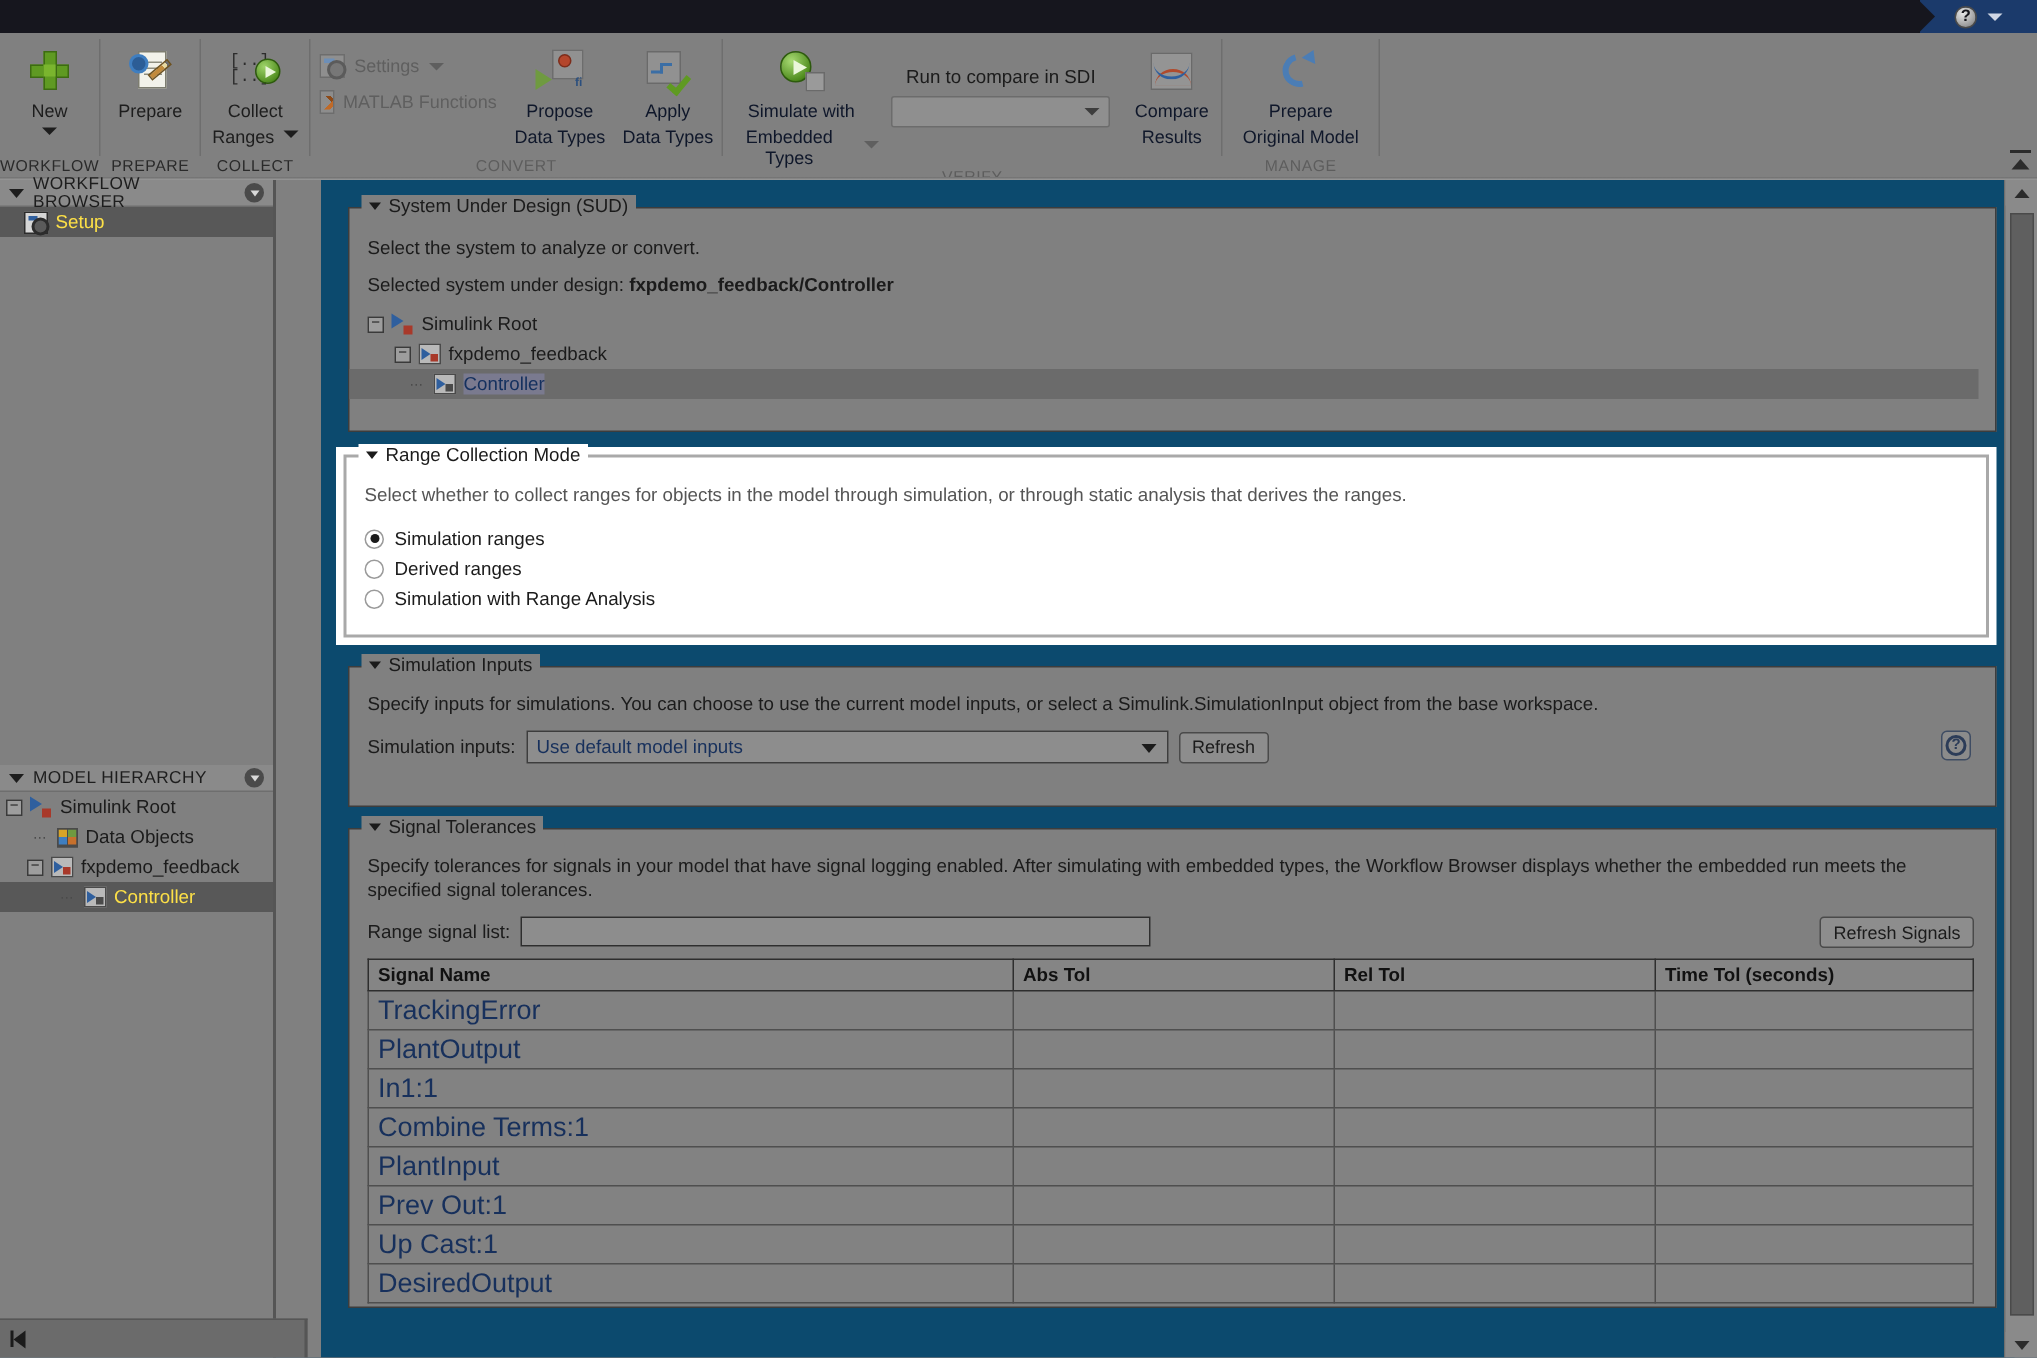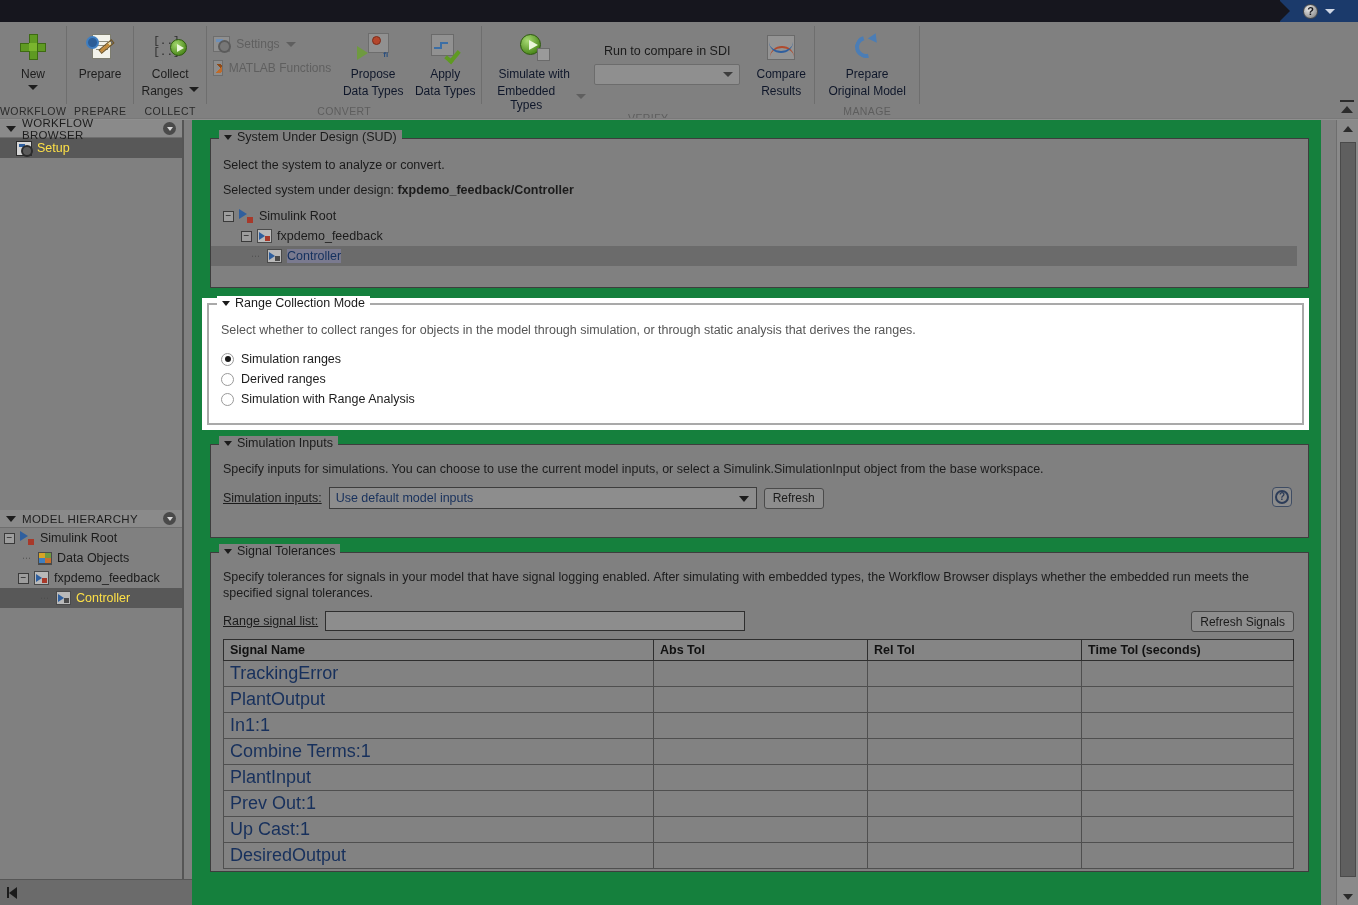--- a/index.html
+++ b/index.html
@@ -329,22 +329,22 @@
   }
   .expander {
     width: 11px; height: 11px; border: 1px solid #3a3a3a; background: #9d9d9d;
     display: flex; align-items: center; justify-content: center;
     font-size: 10px; color: #1b1b1b; line-height: 1; flex: 0 0 auto;
   }
   .dots { width: 11px; flex: 0 0 auto; color: #4a4a4a; font-size: 9px; letter-spacing:1px;}
 
   
   .main {
-    position: absolute; left: 192px; top: 120px; width: 1129px; height: 785px;
-    background: #15803d; overflow: hidden;
+    position: absolute; left: 214px; top: 120px; width: 1129px; height: 785px;
+    background: #0c4a6e; overflow: hidden;
   }
   .fieldset {
     position: relative;
     margin: 0 12px 0 18px;
     border: 1px solid #3d3d3d;
     background: #808080;
   }
   .fs-legend {
     position: absolute; top: -9px; left: 8px;
     background: #808080; padding: 0 5px;
@@ -396,21 +396,21 @@
     width: 13px; height: 13px; border-radius: 50%;
     border: 1px solid #9a9a9a; background: #fff; flex: 0 0 auto;
     display: flex; align-items: center; justify-content: center;
   }
   .radio.on:after {
     content: ""; width: 6px; height: 6px; border-radius: 50%; background: #1b1b1b;
   }
 
   
   .row { display: flex; align-items: center; gap: 7px; }
-  .lblsm { font-size: 12.5px; color: #1b1b1b; white-space: nowrap; text-decoration: underline; }
+  .lblsm { font-size: 12.5px; color: #1b1b1b; white-space: nowrap; }
   .combo {
     width: 428px; height: 22px; background: #8d8d8d;
     border: 1px solid #3d3d3d;
     display: flex; align-items: center; padding: 0 6px;
     font-size: 12.5px; color: #17305c;
     position: relative;
   }
   .combo .arr {
     position: absolute; right: 7px; top: 50%; margin-top: -2px;
     width: 0; height: 0;

